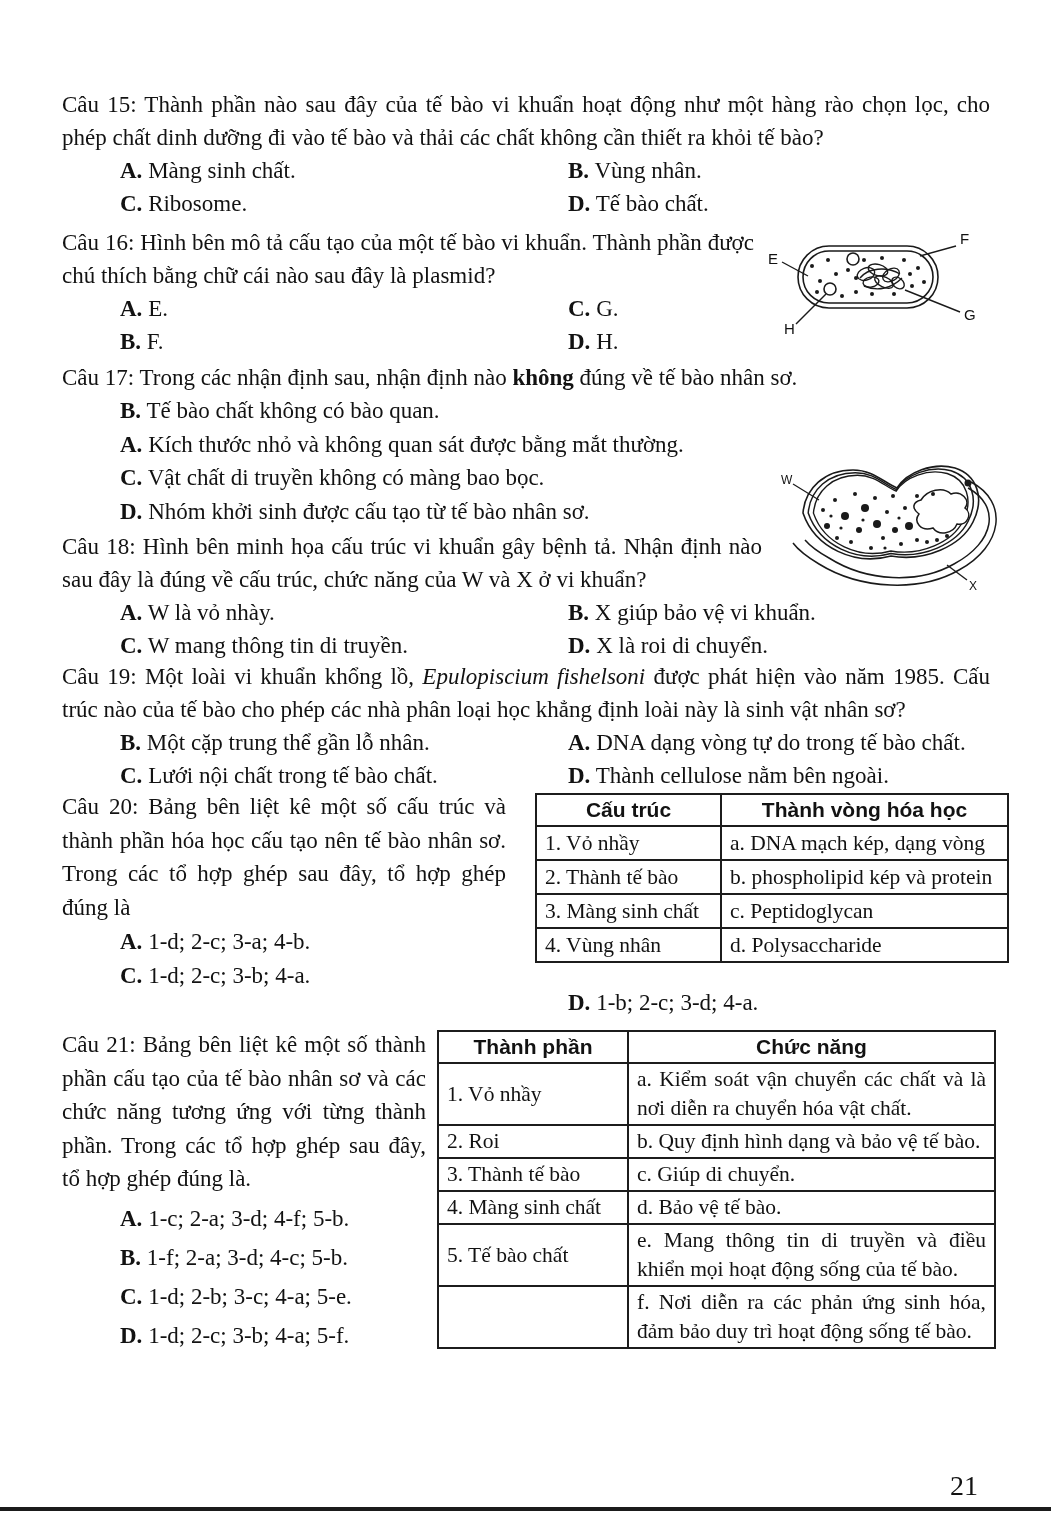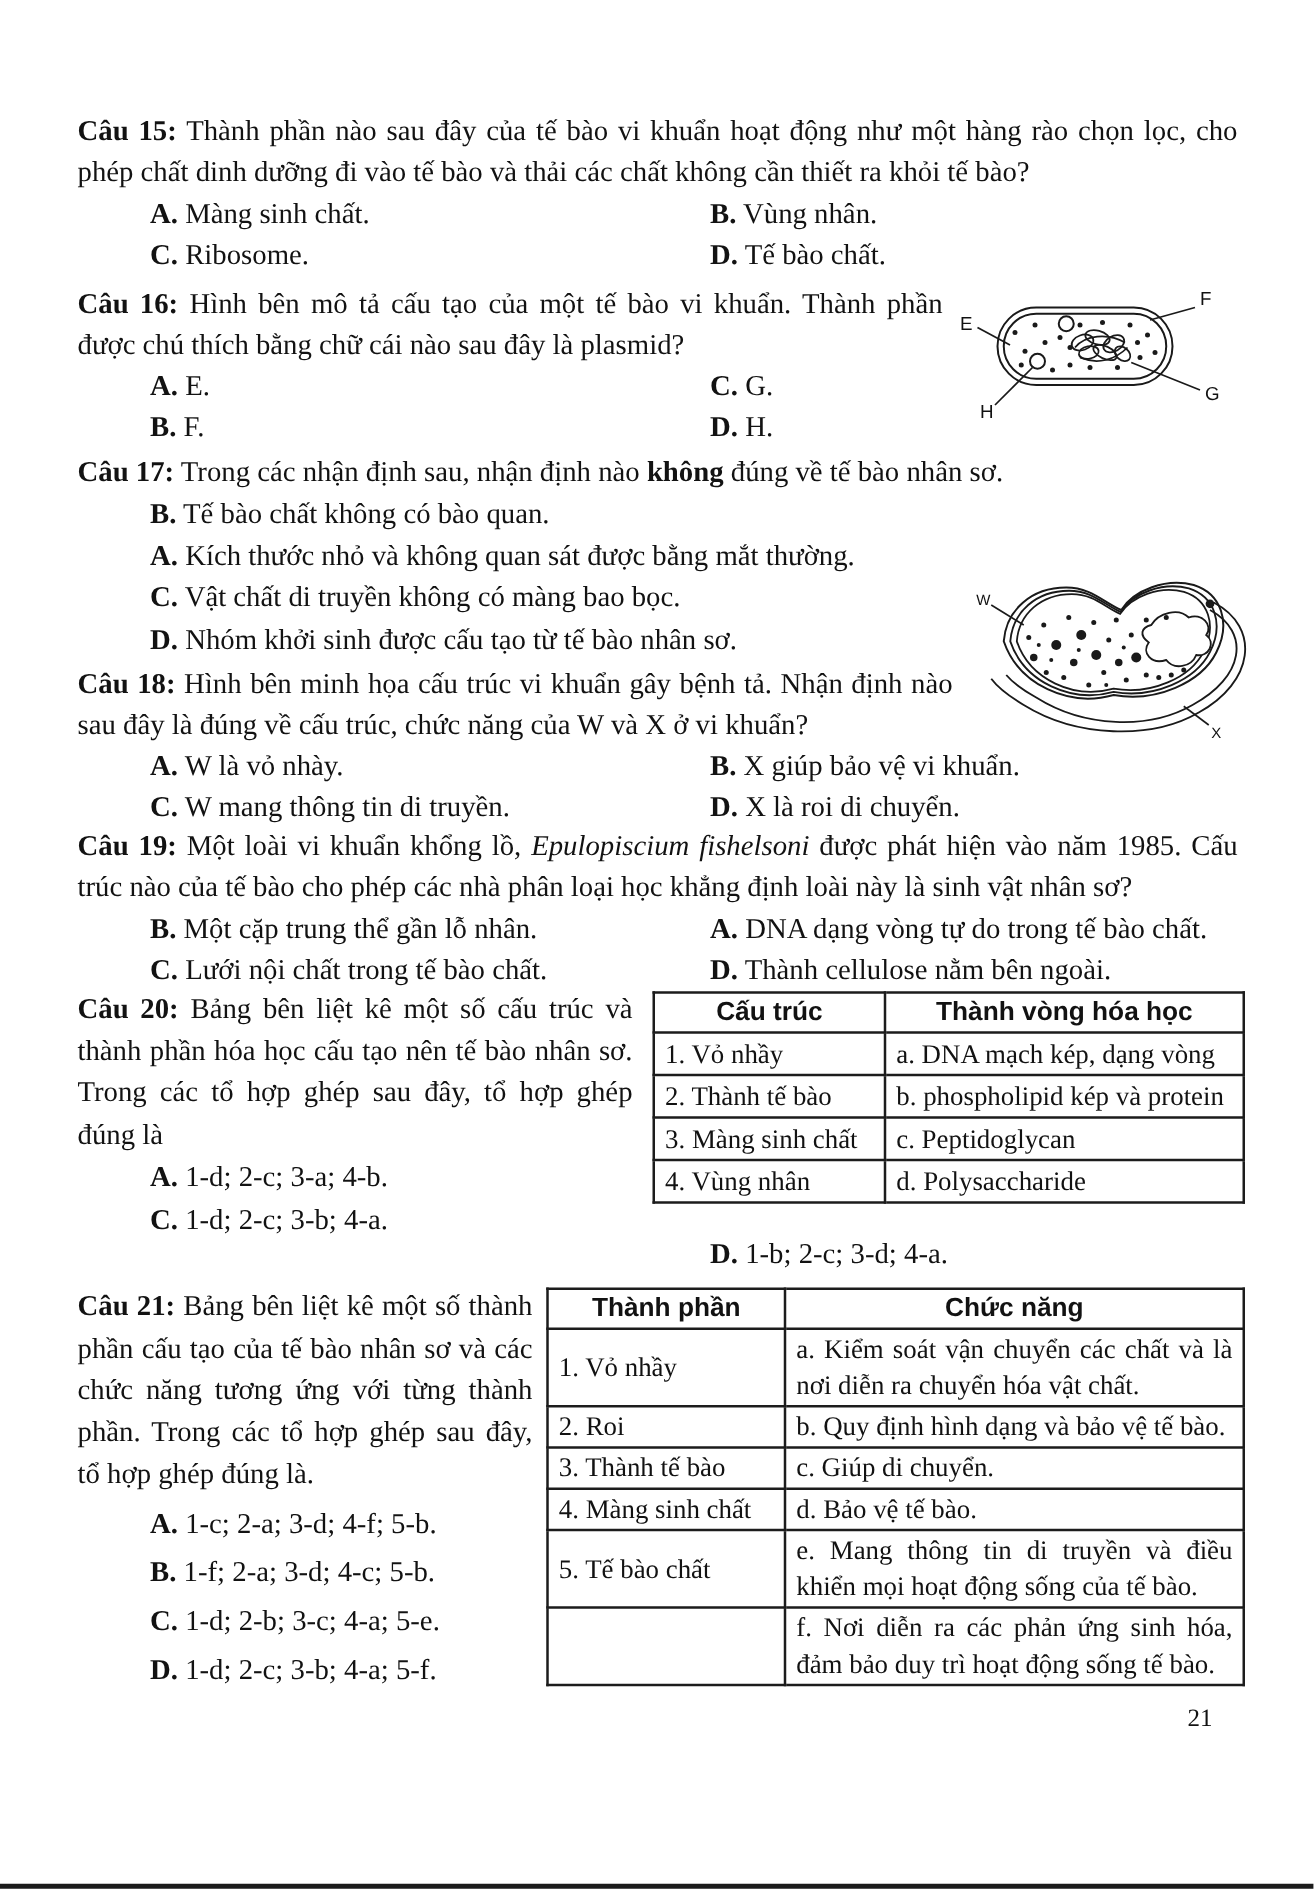--- a/index.html
+++ b/index.html
@@ -3,21 +3,21 @@
 <meta charset="utf-8">
 <style>
   html,body{margin:0;padding:0;background:#fff;}
   .page{
     position:relative;width:1051px;height:1514px;background:#ffffff;
     font-family:"Liberation Serif", serif;font-size:23px;color:#121212;
     overflow:hidden;
   }
   .q{position:absolute;}
   .para{text-align:justify;line-height:33px;}
-  .qlabel{font-weight:bold;}
+  .qlabel{font-weight:normal;}
   .opts2{display:grid;grid-template-columns:448px 1fr;margin-left:58px;line-height:33px;}
   .opts1{margin-left:58px;line-height:33.5px;}
   .okey{font-weight:bold;}
   .opt{white-space:nowrap;}
   table{border-collapse:collapse;background:#fff;}
   .dtable{position:absolute;}
   .dtable th{
     font-family:"Liberation Sans", sans-serif;font-weight:bold;font-size:21px;
     border:2px solid #1c1c1c;text-align:center;padding:3px 6px;
   }
@@ -26,21 +26,21 @@
     line-height:29px;
   }
   .t20 td{height:30px;}
   .t20 .c1{width:167px;}
   .t20 .c2{width:269px;}
   .t21 .c1{width:172px;}
   .t21 .c2{width:349px;}
   .t21 td.c2{text-align:justify;}
   .diagram{position:absolute;}
   .diagram text{font-family:"Liberation Sans", sans-serif;font-size:15px;fill:#111;}
-  .pagenum{position:absolute;left:950px;top:1364px;font-size:20px;}
+  .pagenum{position:absolute;left:950px;top:1470px;font-size:28px;}
   .bottomline{position:absolute;left:0;top:1507px;width:1051px;height:4px;background:#1b1b1b;}
 </style>
 </head>
 <body>
 
 <div class="page">
 
   <div class="q" style="left:62px;top:88px;width:928px;">
     <div class="para"><span class="qlabel">Câu 15:</span> <span>Thành phần nào sau đây của tế bào vi khuẩn hoạt động như một hàng rào chọn lọc, cho phép chất dinh dưỡng đi vào tế bào và thải các chất không cần thiết ra khỏi tế bào?</span></div>
     <div class="opts2">
@@ -207,21 +207,21 @@
     <div class="para" style="line-height:33.5px;"><span class="qlabel">Câu 20:</span> <span>Bảng bên liệt kê một số cấu trúc và thành phần hóa học cấu tạo nên tế bào nhân sơ. Trong các tổ hợp ghép sau đây, tổ hợp ghép đúng là</span></div>
     <div class="opts1" style="line-height:34px;margin-top:1px;">
       <div class="opt"><span class="okey">A.</span> <span>1-d; 2-c; 3-a; 4-b.</span></div>
       <div class="opt"><span class="okey">C.</span> <span>1-d; 2-c; 3-b; 4-a.</span></div>
     </div>
   </div>
   <div class="q opt" style="left:568px;top:990px;">
     <span class="okey">D.</span> <span>1-b; 2-c; 3-d; 4-a.</span>
   </div>
 
-  <table class="dtable t20" style="left:522px;top:793px;">
+  <table class="dtable t20" style="left:535px;top:793px;">
     <tbody>
         <tr>
       <th class="c1">Cấu trúc</th>
       <th class="c2">Thành vòng hóa học</th>
     </tr>
     <tr>
       <td class="c1">1. Vỏ nhầy</td>
       <td class="c2">a. DNA mạch kép, dạng vòng</td>
     </tr>
     <tr>

